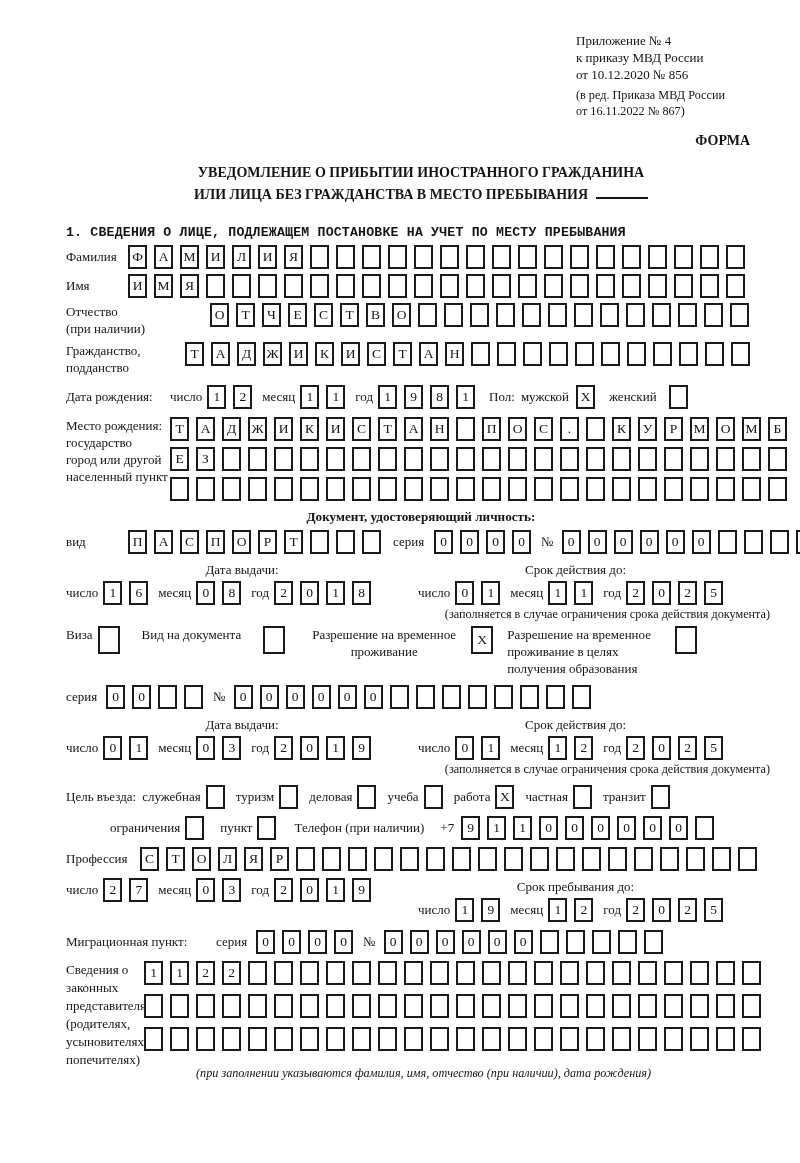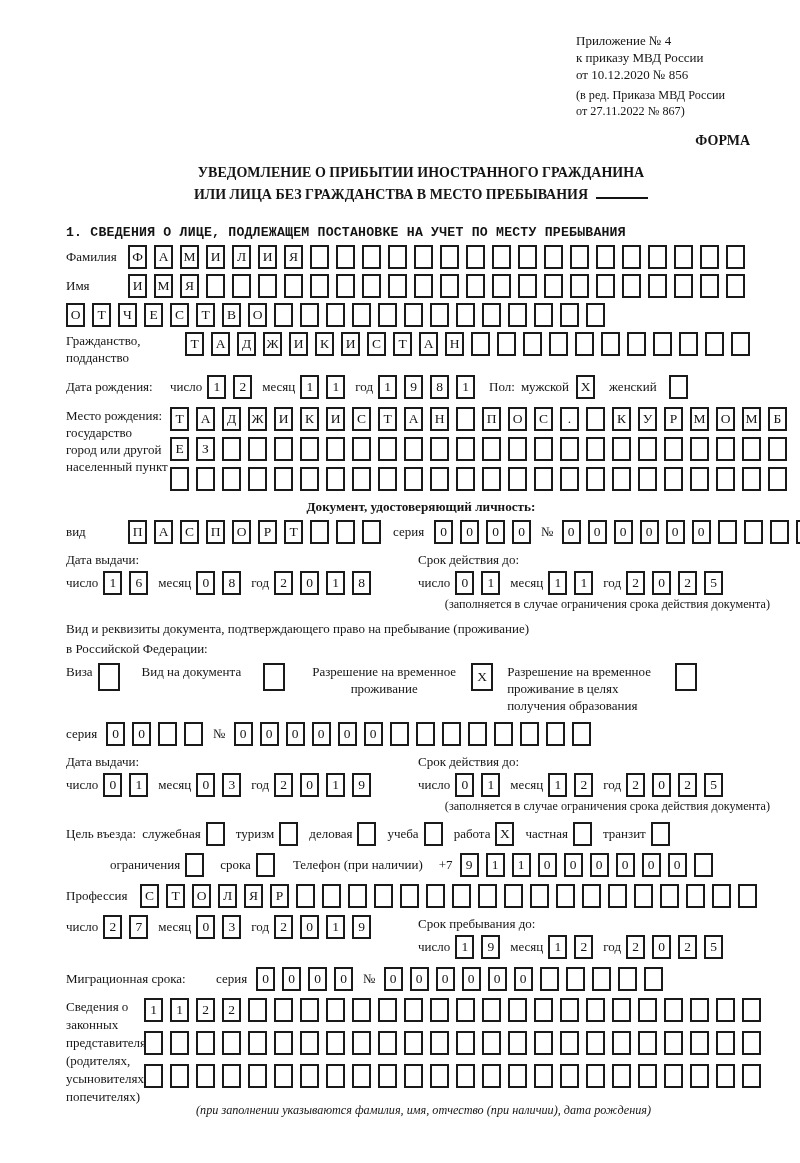--- a/index.html
+++ b/index.html
@@ -34,21 +34,21 @@
 
   
   .dmy { display:inline-flex; align-items:flex-start; }
   .dmy .lbl { margin-right:5px; }
   .dmy .box-row { margin-right:10px; }
 
   .doc-heading { text-align:center; font-weight:bold; margin-top:8px; font-size:13.2px; }
 
   .two-col { margin-top:7px; }
   .half { flex:0 0 auto; }
-  .group-heading { line-height:17px; margin-bottom:3px; }
+  .group-heading { text-align:center; line-height:17px; margin-bottom:3px; }
   .note-right { text-align:right; font-size:12.2px; margin-top:2px; padding-right:6px; }
 
   .stack { display:flex; flex-direction:column; gap:6px; }
 
   .opt { display:flex; align-items:flex-start; }
   .opt .opt-label { line-height:17px; }
   .opt .cb-lg { margin-left:8px; }
 
   .popt { display:flex; align-items:flex-start; margin-right:11px; }
   .popt .cb { margin-left:5px; }
@@ -59,21 +59,21 @@
 <body>
 
 <div class="page">
 
   <div class="appendix">
     <div>Приложение № 4</div>
     <div>к приказу МВД России</div>
     <div>от 10.12.2020 № 856</div>
     <div class="small">
       <div>(в ред. Приказа МВД России</div>
-      <div>от 27.11.2022 № 867)</div>
+      <div>от 16.11.2022 № 867)</div>
     </div>
   </div>
   <div class="form-label">ФОРМА</div>
 
   <div class="title">
     <div>УВЕДОМЛЕНИЕ О ПРИБЫТИИ ИНОСТРАННОГО ГРАЖДАНИНА</div>
     <div><span>ИЛИ ЛИЦА БЕЗ ГРАЖДАНСТВА В МЕСТО ПРЕБЫВАНИЯ</span><span class="title-blank"></span></div>
   </div>
 
   <div class="sec-heading">1. СВЕДЕНИЯ О ЛИЦЕ, ПОДЛЕЖАЩЕМ ПОСТАНОВКЕ НА УЧЕТ ПО МЕСТУ ПРЕБЫВАНИЯ</div>
@@ -132,20 +132,24 @@
         <span class="cb"></span>
         <span class="cb"></span>
         <span class="cb"></span>
         <span class="cb"></span>
         <span class="cb"></span>
         <span class="cb"></span>
       </span>
   </div>
 
   <div class="row">
+    <span class="lbl-2" style="width:144px">
+      <span style="display:block">Отчество</span>
+      <span style="display:block">(при наличии)</span>
+    </span>
     <span class="box-row">
         <span class="cb">О</span>
         <span class="cb">Т</span>
         <span class="cb">Ч</span>
         <span class="cb">Е</span>
         <span class="cb">С</span>
         <span class="cb">Т</span>
         <span class="cb">В</span>
         <span class="cb">О</span>
         <span class="cb"></span>
@@ -393,24 +397,20 @@
               <span class="cb">0</span>
               <span class="cb">2</span>
               <span class="cb">5</span>
             </span>
         </div>
       </div>
     </div>
     <div class="note-right">(заполняется в случае ограничения срока действия документа)</div>
   </div>
 
-  <div style="margin-top:7px;line-height:1.55">
-    <div>Вид и реквизиты документа, подтверждающего право на пребывание (проживание)</div>
-    <div>в Российской Федерации:</div>
-  </div>
 
   <div class="row" style="margin-top:4px">
     <div class="opt">
       <span class="opt-label">Виза</span>
       <span class="cb cb-lg" style="margin-left:5px"></span>
     </div>
     <div class="opt" style="margin-left:22px">
       <span class="opt-label">Вид на документа</span>
       <span class="cb cb-lg" style="margin-left:22px"></span>
     </div>
@@ -532,21 +532,21 @@
         <span class="cb"></span>
       </span>
   </div>
 
   <div class="row" style="margin-top:7px">
     <span class="popt" style="margin-left:44px;margin-right:16px">
         <span class="lbl">ограничения</span>
         <span class="cb"></span>
       </span>
     <span class="popt" style="margin-right:18px">
-        <span class="lbl">срока</span>
+        <span class="lbl">пункт</span>
         <span class="cb"></span>
       </span>
     <span class="lbl" style="margin-right:16px">Телефон (при наличии)</span>
     <span class="lbl" style="margin-right:7px">+7</span>
     <span class="box-row">
         <span class="cb">9</span>
         <span class="cb">1</span>
         <span class="cb">1</span>
         <span class="cb">0</span>
         <span class="cb">0</span>
@@ -630,21 +630,21 @@
               <span class="cb">0</span>
               <span class="cb">2</span>
               <span class="cb">5</span>
             </span>
         </div>
       </div>
     </div>
   </div>
 
   <div class="row" style="margin-top:8px">
-    <span class="lbl" style="width:150px">Миграционная срока:</span>
+    <span class="lbl" style="width:150px">Миграционная пункт:</span>
     <span class="lbl" style="margin-right:9px">серия</span>
     <span class="box-row">
         <span class="cb">0</span>
         <span class="cb">0</span>
         <span class="cb">0</span>
         <span class="cb">0</span>
       </span>
     <span class="lbl" style="margin:0 8px 0 10px">№</span>
     <span class="box-row">
         <span class="cb">0</span>

